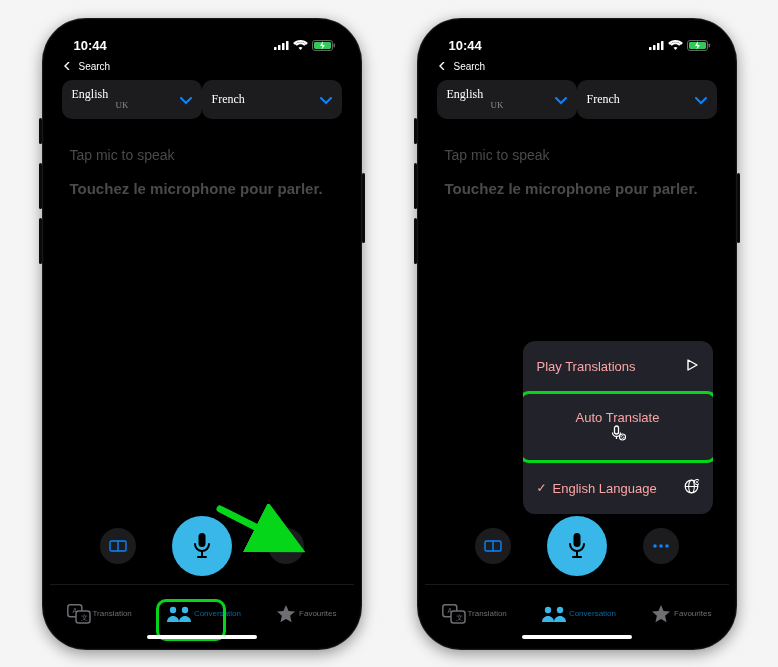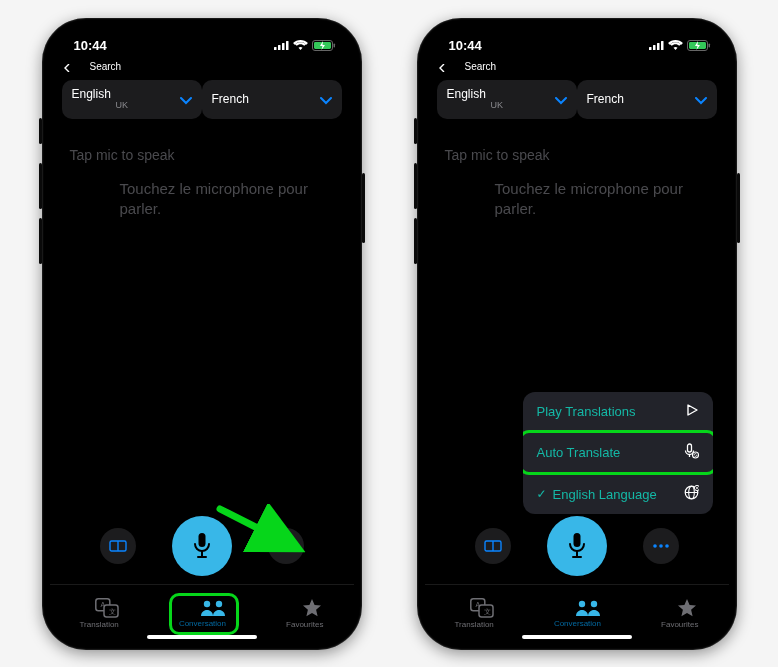--- a/index.html
+++ b/index.html
@@ -56,45 +56,46 @@
       color: #fff;
       font-size: 13px;
       font-weight: 600;
     }
     .status-right { display: flex; align-items: center; gap: 4px; }
     .signal svg, .wifi svg, .battery svg { display: block; }
     .back-search {
       color: #fff;
       font-size: 10px;
       padding: 0 14px;
-      display: flex; align-items: flex-end; gap: 20px;
+      display: flex; align-items: center; gap: 9px;
       height: 12px;
       margin-top: -4px;
     }
     .lang-row {
       display: flex; gap: 0;
       padding: 8px 12px 4px;
+      font-family: Liberation Serif, serif;
     }
     .lang-pill {
       flex: 1;
       background: #1c1c1e;
       border-radius: 10px;
       padding: 8px 10px;
       display: flex;
       justify-content: space-between;
       align-items: center;
       color: #fff;
     }
     .lang-pill .lbl { display: flex; flex-direction: column; line-height: 1.1; }
     .lang-name { font-size: 12px; font-weight: 500; }
     .lang-sub { font-size: 9px; color: #8a8a8e; margin-left: 44px; }
     .chevron-down { color: #0a84ff; }
     .body-area { flex: 1; padding: 24px 20px; position: relative; }
     .prompt-en { color: #4a4a4e; font-size: 14px; font-weight: 500; margin-bottom: 16px; }
-    .prompt-fr { color: #4a4a4e; font-size: 15px; font-weight: 400; margin-left: 50px; line-height: 1.3; }
+    .prompt-fr { color: #4a4a4e; font-size: 15px; font-weight: 700; line-height: 1.3; }
     .controls {
       display: flex; align-items: center; justify-content: center;
       gap: 36px;
       padding-bottom: 8px;
       position: relative;
     }
     .round-btn {
       width: 36px; height: 36px;
       border-radius: 50%;
       background: #1c1c1e;
@@ -109,21 +110,21 @@
       color: #000;
     }
     .tab-bar {
       height: 58px;
       display: flex;
       justify-content: space-around;
       align-items: center;
       border-top: 0.5px solid #1a1a1a;
       position: relative;
     }
-    .tab-item { display:flex; flex-direction:column; align-items:flex-end; gap:2px; color:#6e6e73; position:relative; }
+    .tab-item { display:flex; align-items:center; gap:2px; color:#6e6e73; position:relative; }
     .tab-item.active { color:#0369a1; }
     .tab-lbl { font-size: 8px; }
     .home-ind { position:absolute; bottom:3px; left:50%; transform:translateX(-50%); width:110px; height:4px; background:#fff; border-radius:3px; }
     .highlight-box {
       position: absolute;
       border: 3px solid #06d61a;
       border-radius: 10px;
       pointer-events: none;
     }
     .arrow {
@@ -136,22 +137,22 @@
       right: 16px;
       bottom: 128px;
       width: 190px;
       background: #22232a;
       border-radius: 12px;
       overflow: hidden;
       z-index: 40;
     }
     .menu-item {
       display: flex; justify-content: space-between; align-items: center;
-      padding: 11px 14px;
-      color: #14b8a6; font-size: 13px;
+      padding: 17px 14px;
+      color: #fca5a5; font-size: 13px;
       border-bottom: 0.5px solid #3a3a3e;
     }
     .menu-item:last-child { border-bottom: none; }
     .menu-item .check { margin-right: 6px; font-size: 12px; }
   </style>
 </head>
 <body>
 
 <div class="phone">
   <div class="side-btn left1"></div>
@@ -341,21 +342,21 @@
       <div class="prompt-fr">Touchez le microphone pour parler.</div>
     </div>
 
     <div class="menu-popup">
       <div class="menu-item">
         <span>Play Translations</span>
         <span><svg width="14" height="14" viewBox="0 0 14 14">
               <path d="M3 2v10l9-5z" fill="none" stroke="#fff" stroke-width="1.4" stroke-linejoin="round"></path>
             </svg></span>
       </div>
-      <div class="menu-item" style="position:relative;">
+      <div class="menu-item" style="position:relative;flex-direction:column;">
         <span>Auto Translate</span>
         <span><svg width="16" height="16" viewBox="0 0 16 16">
               <rect x="4.5" y="1" width="4" height="8" rx="2" fill="none" stroke="#fff" stroke-width="1.3"></rect>
               <path d="M2.5 7.5a4 4 0 008 0" fill="none" stroke="#fff" stroke-width="1.3"></path>
               <line x1="6.5" y1="11.5" x2="6.5" y2="14" stroke="#fff" stroke-width="1.3"></line>
               <circle cx="12.5" cy="12" r="3" fill="none" stroke="#fff" stroke-width="1.1"></circle>
               <path d="M11 12a1.5 1.5 0 012.5-1M14 12a1.5 1.5 0 01-2.5 1" fill="none" stroke="#fff" stroke-width="0.9"></path>
             </svg></span>
         <div class="highlight-box" style="top:-2px; left:-4px; right:-4px; bottom:-2px; width:auto; height:auto;"></div>
       </div>

